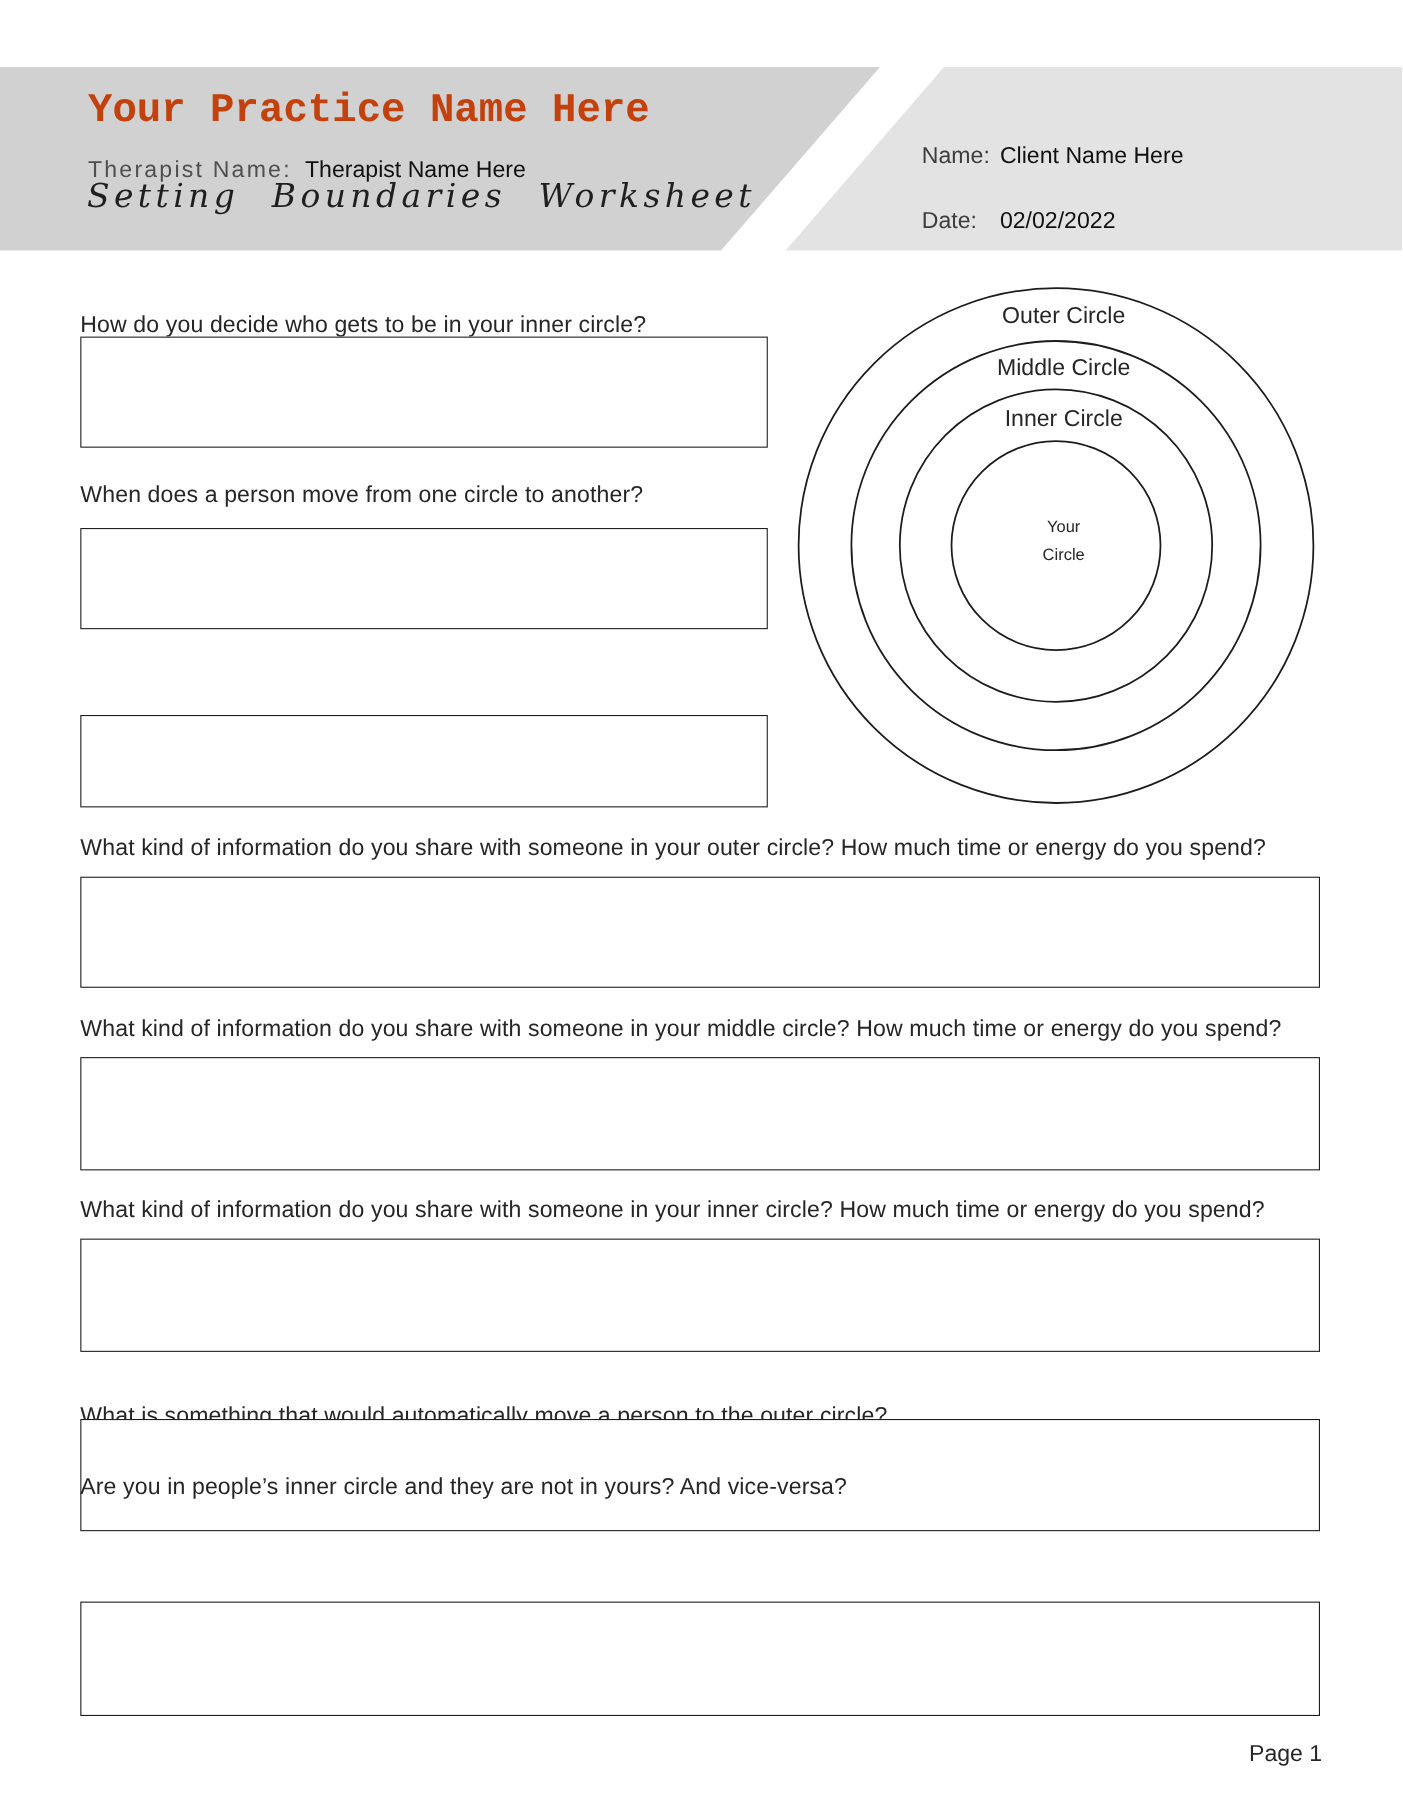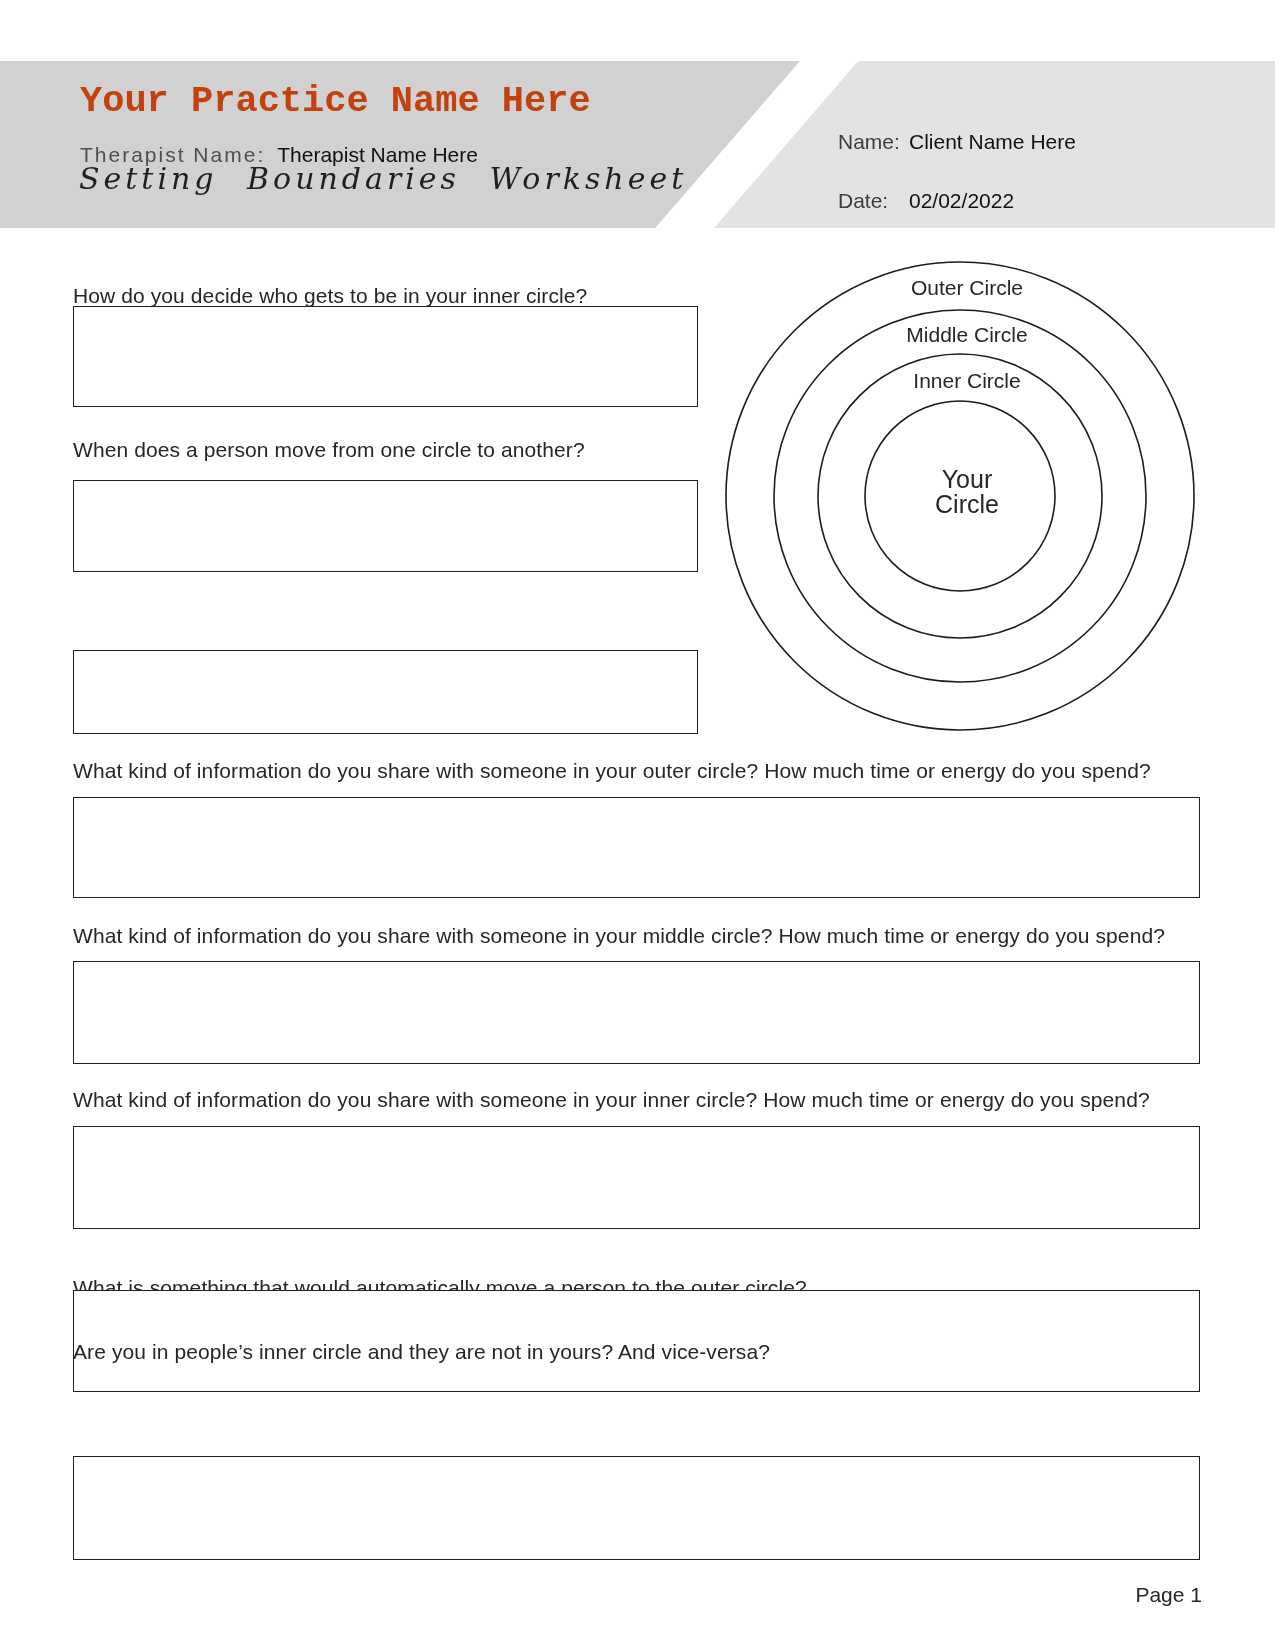--- a/index.html
+++ b/index.html
@@ -117,21 +117,21 @@
     white-space: nowrap;
   }
   .label-outer  { top: 276px; }
   .label-middle { top: 323px; }
   .label-inner  { top: 369px; }
   .label-center {
     position: absolute;
     left: 867px; top: 467px;
     width: 200px;
     text-align: center;
-    font-size: 25px;
+    font-size: 15px;
     color: #262626;
     line-height: 25px;
   }
 
   
   .page-number {
     position: absolute;
     right: 73px; top: 1583px;
     font-size: 21px;
     color: #262626;

